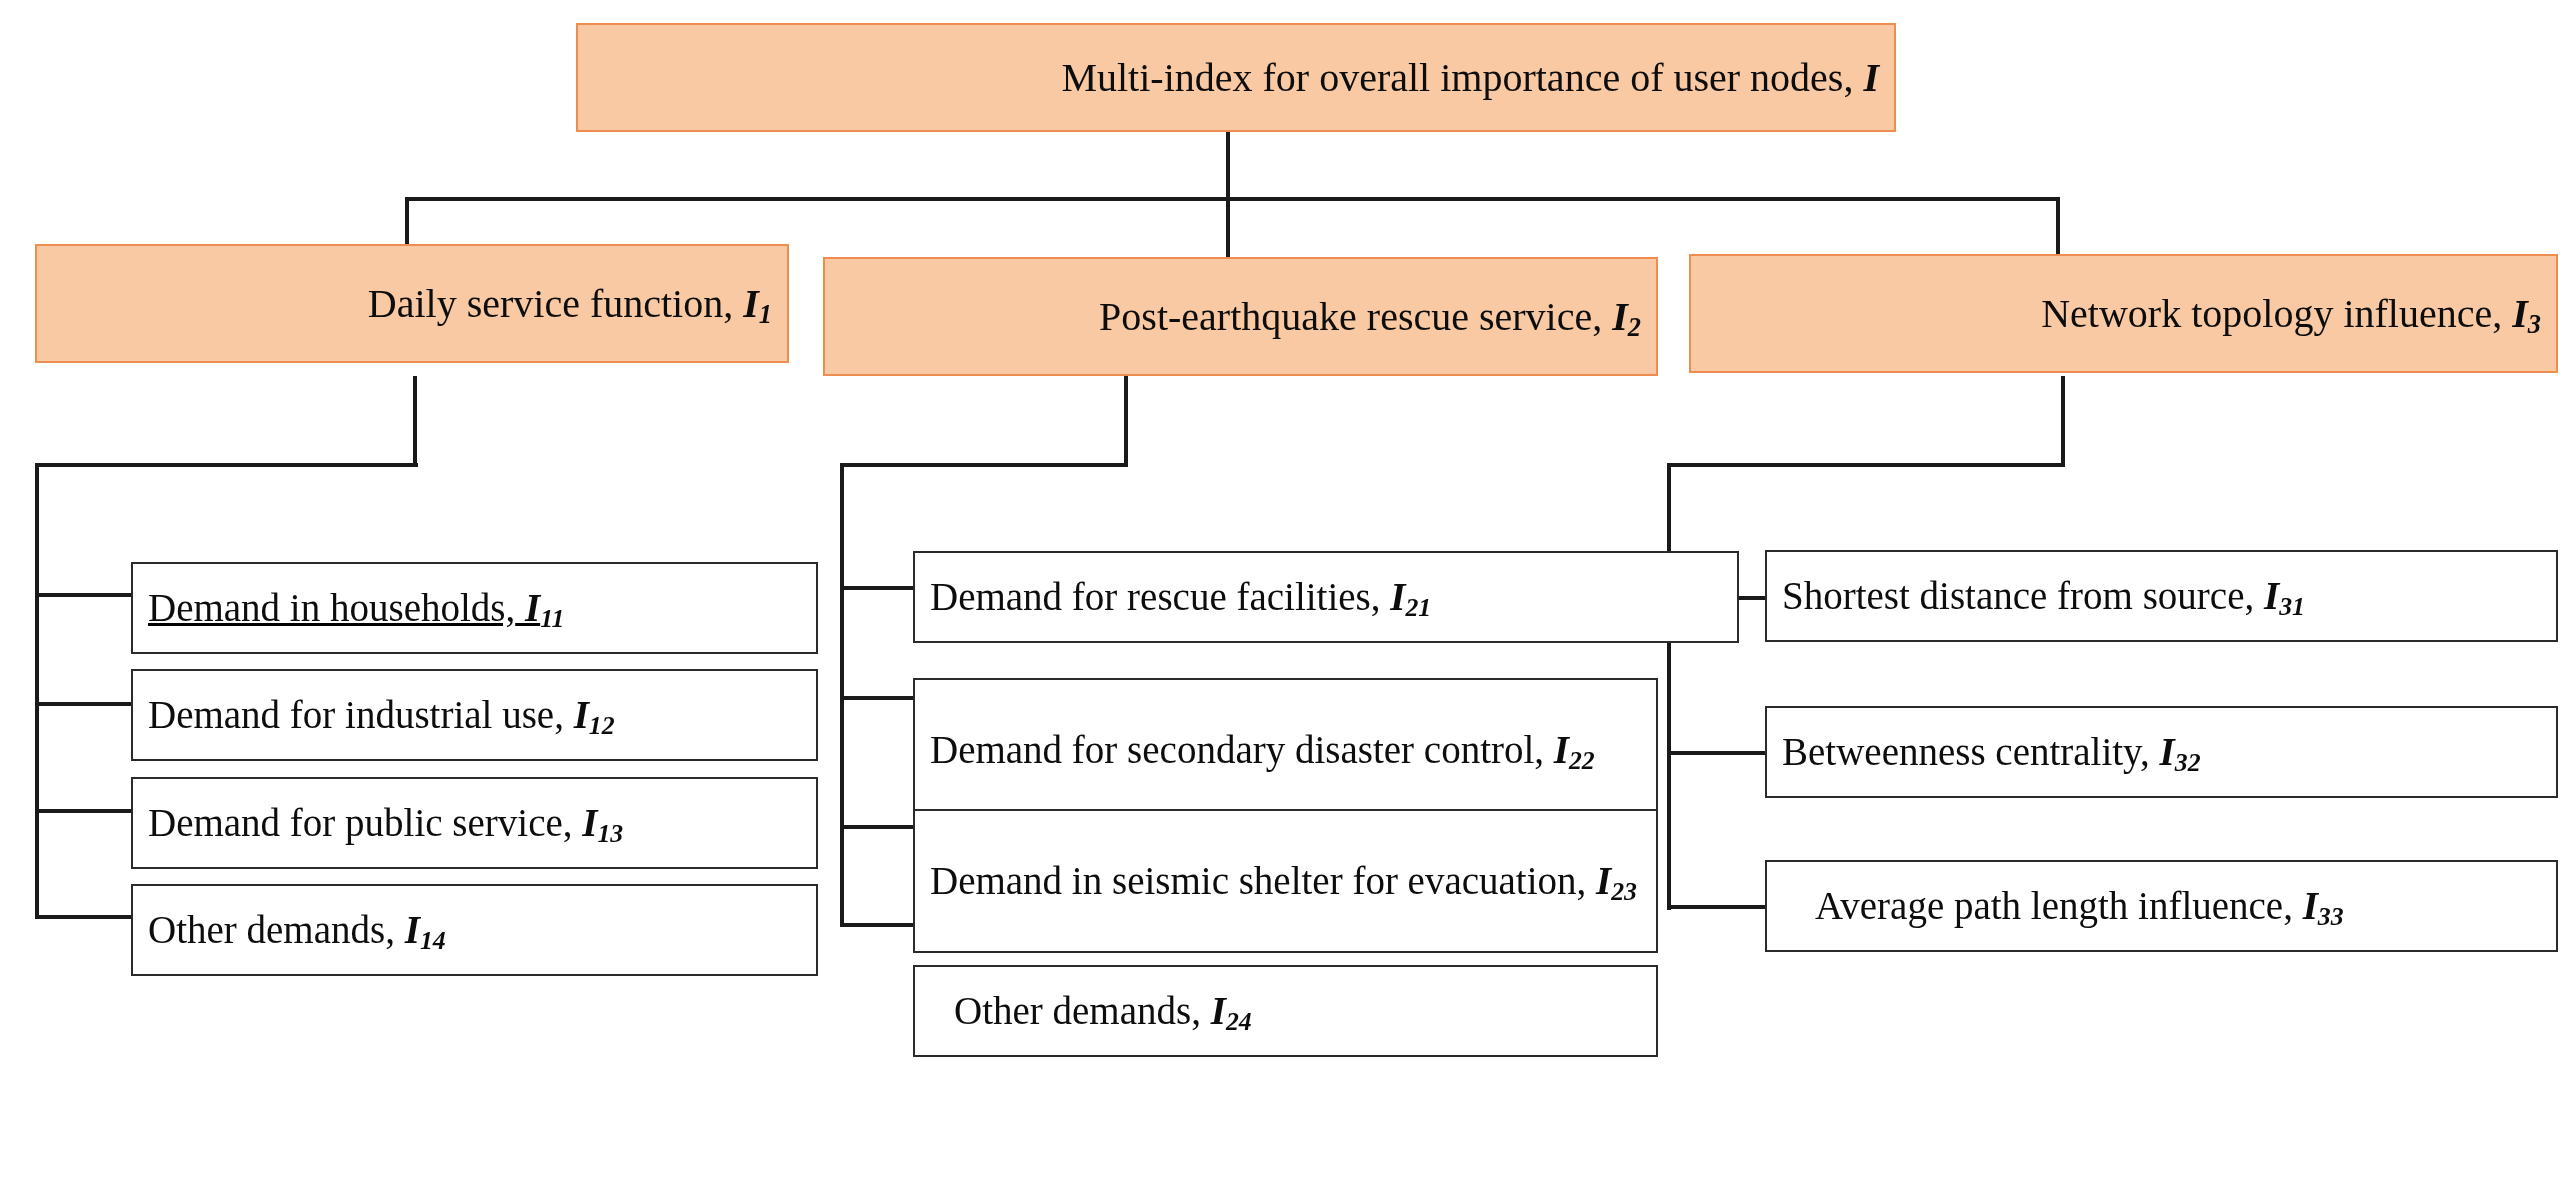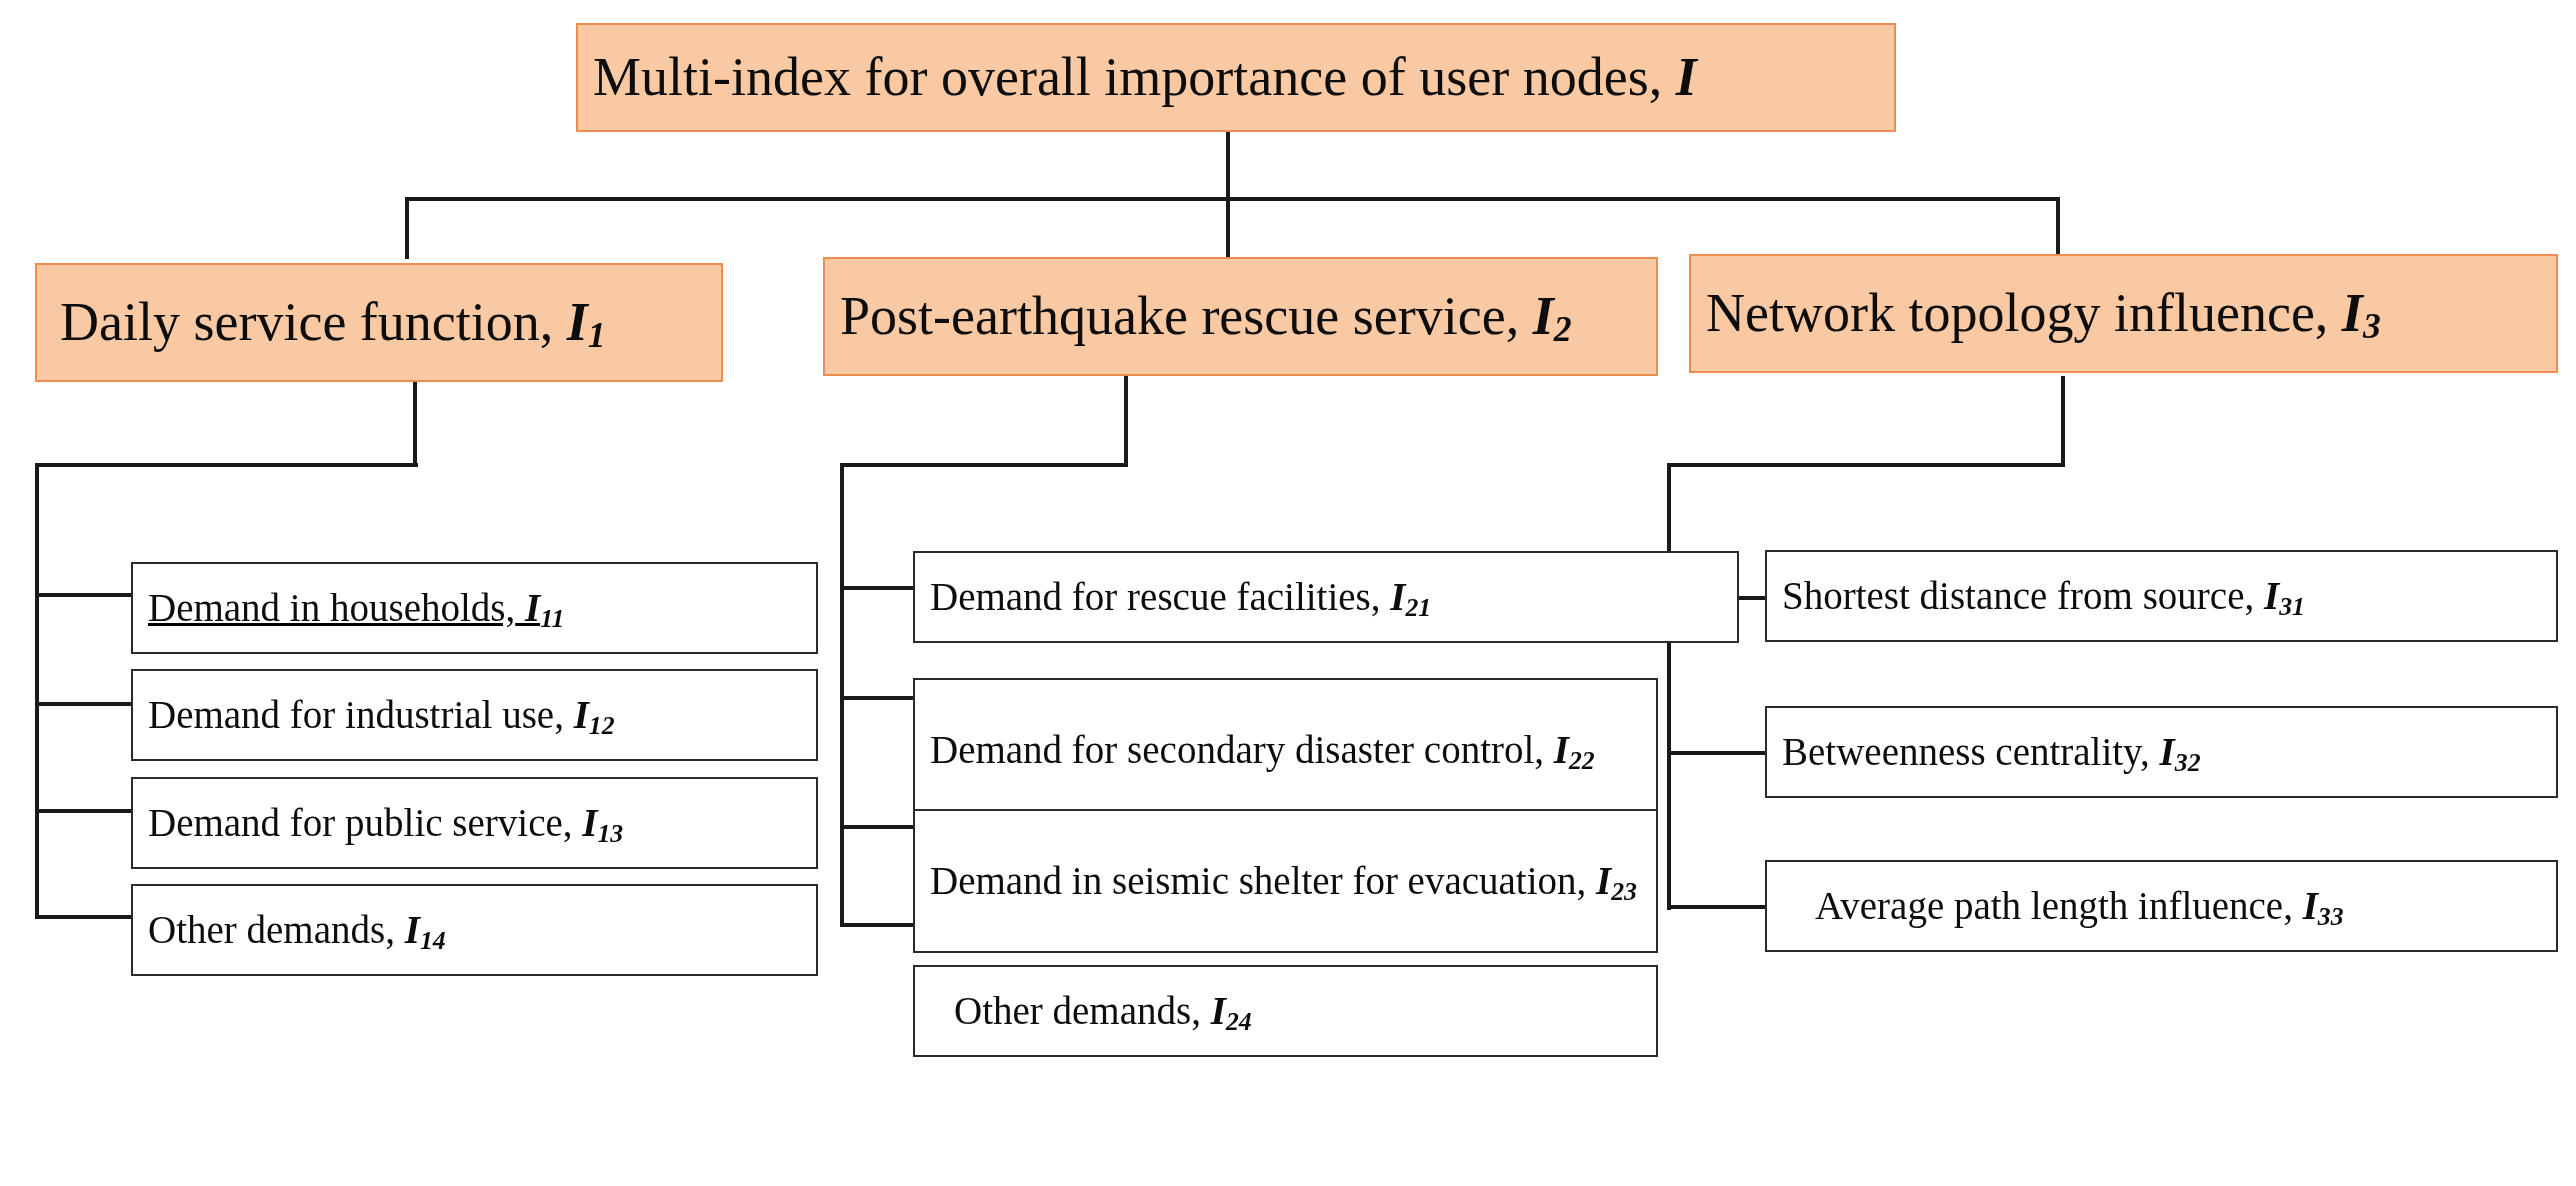--- a/index.html
+++ b/index.html
@@ -8,21 +8,21 @@
 
   .node{position:absolute;box-sizing:border-box;display:flex;align-items:center;}
   .node .txt{width:100%;padding:0 15px;line-height:1.18;}
 
   
   .node.lvl0,.node.lvl1{
     background:#F9C9A3;
     border:2.5px solid #ED8D4F;
   }
   .node.lvl0 .txt,.node.lvl1 .txt{
-    text-align:left;font-size:54px;color:#0d0d0d;
+    text-align:right;font-size:40px;color:#0d0d0d;
   }
   
   .node.leaf{
     background:#ffffff;
     border:2.5px solid #2b2b2b;
   }
   .node.leaf .txt{
     text-align:left;font-size:39px;color:#0d0d0d;
   }
   .node .txt i{font-style:italic;font-weight:bold;}
@@ -68,21 +68,21 @@
   <div class="ln h" style="left:1667px;top:596px;width:102px;"></div>
   <div class="ln h" style="left:1667px;top:751px;width:102px;"></div>
   <div class="ln h" style="left:1667px;top:905px;width:102px;"></div>
 
   <div class="node lvl0" style="left:576px;top:23.4px;width:1320px;height:109px;">
     <span class="txt">
       <span>Multi-index for overall importance of user nodes,</span>&nbsp;<i>I</i>
     </span>
   </div>
 
-  <div class="node lvl1" style="left:35px;top:263px;width:688px;height:119px;padding-left:8px;">
+  <div class="node lvl1" style="left:35px;top:244px;width:754px;height:119px;padding-left:8px;">
     <span class="txt">
       <span>Daily service function,</span>&nbsp;<i>I</i><sub>1</sub>
     </span>
   </div>
 
   <div class="node lvl1" style="left:823px;top:257px;width:835px;height:119px;">
     <span class="txt">
       <span>Post-earthquake rescue service,</span>&nbsp;<i>I</i><sub>2</sub>
     </span>
   </div>

